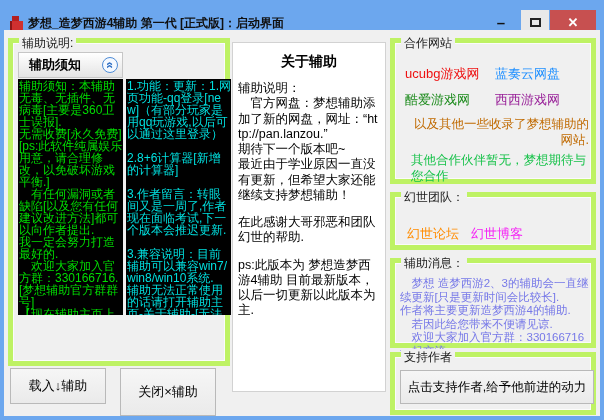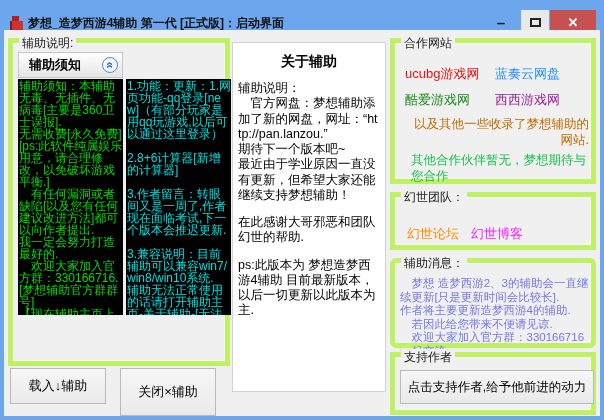--- a/index.html
+++ b/index.html
@@ -157,21 +157,21 @@
     <div class="note" style="left: 16px; top: 74px; width: 178px; color: rgb(192, 106, 0); text-align: right;">以及其他一些收录了梦想辅助的网站.</div>
     <div class="note" style="left: 16px; top: 110px; width: 178px; color: rgb(23, 194, 74);">其他合作伙伴暂无，梦想期待与您合作</div>
   </div>
 
   <div class="groupbox" style="left:390px; top:192px; width:206px; height:58px;">
     <span class="gb-label">幻世团队：</span>
     <span class="link" style="left: 12px; top: 28px; color: rgb(255, 140, 0);">幻世论坛</span>
     <span class="link" style="left: 76px; top: 28px; color: rgb(245, 34, 245);">幻世博客</span>
   </div>
 
-  <div class="groupbox" style="left:390px; top:258px; width:206px; height:90px;border-radius:6px;">
+  <div class="groupbox" style="left:390px; top:258px; width:206px; height:90px;">
     <span class="gb-label">辅助消息：</span>
     <div class="news-text" style="color: rgb(118, 120, 232);">　梦想 造梦西游2、3的辅助会一直继续更新[只是更新时间会比较长].
 作者将主要更新造梦西游4的辅助.
 　若因此给您带来不便请见谅.
 　欢迎大家加入官方群：330166716 一起交流.</div>
   </div>
 
   <div class="groupbox" style="left:390px; top:352px; width:206px; height:63px;padding-left:48px;">
     <span class="gb-label">支持作者</span>
     <div class="push-btn" style="left:5px; top:13px; width:194px; height:34px; position:absolute; font-size:12.5px;">

